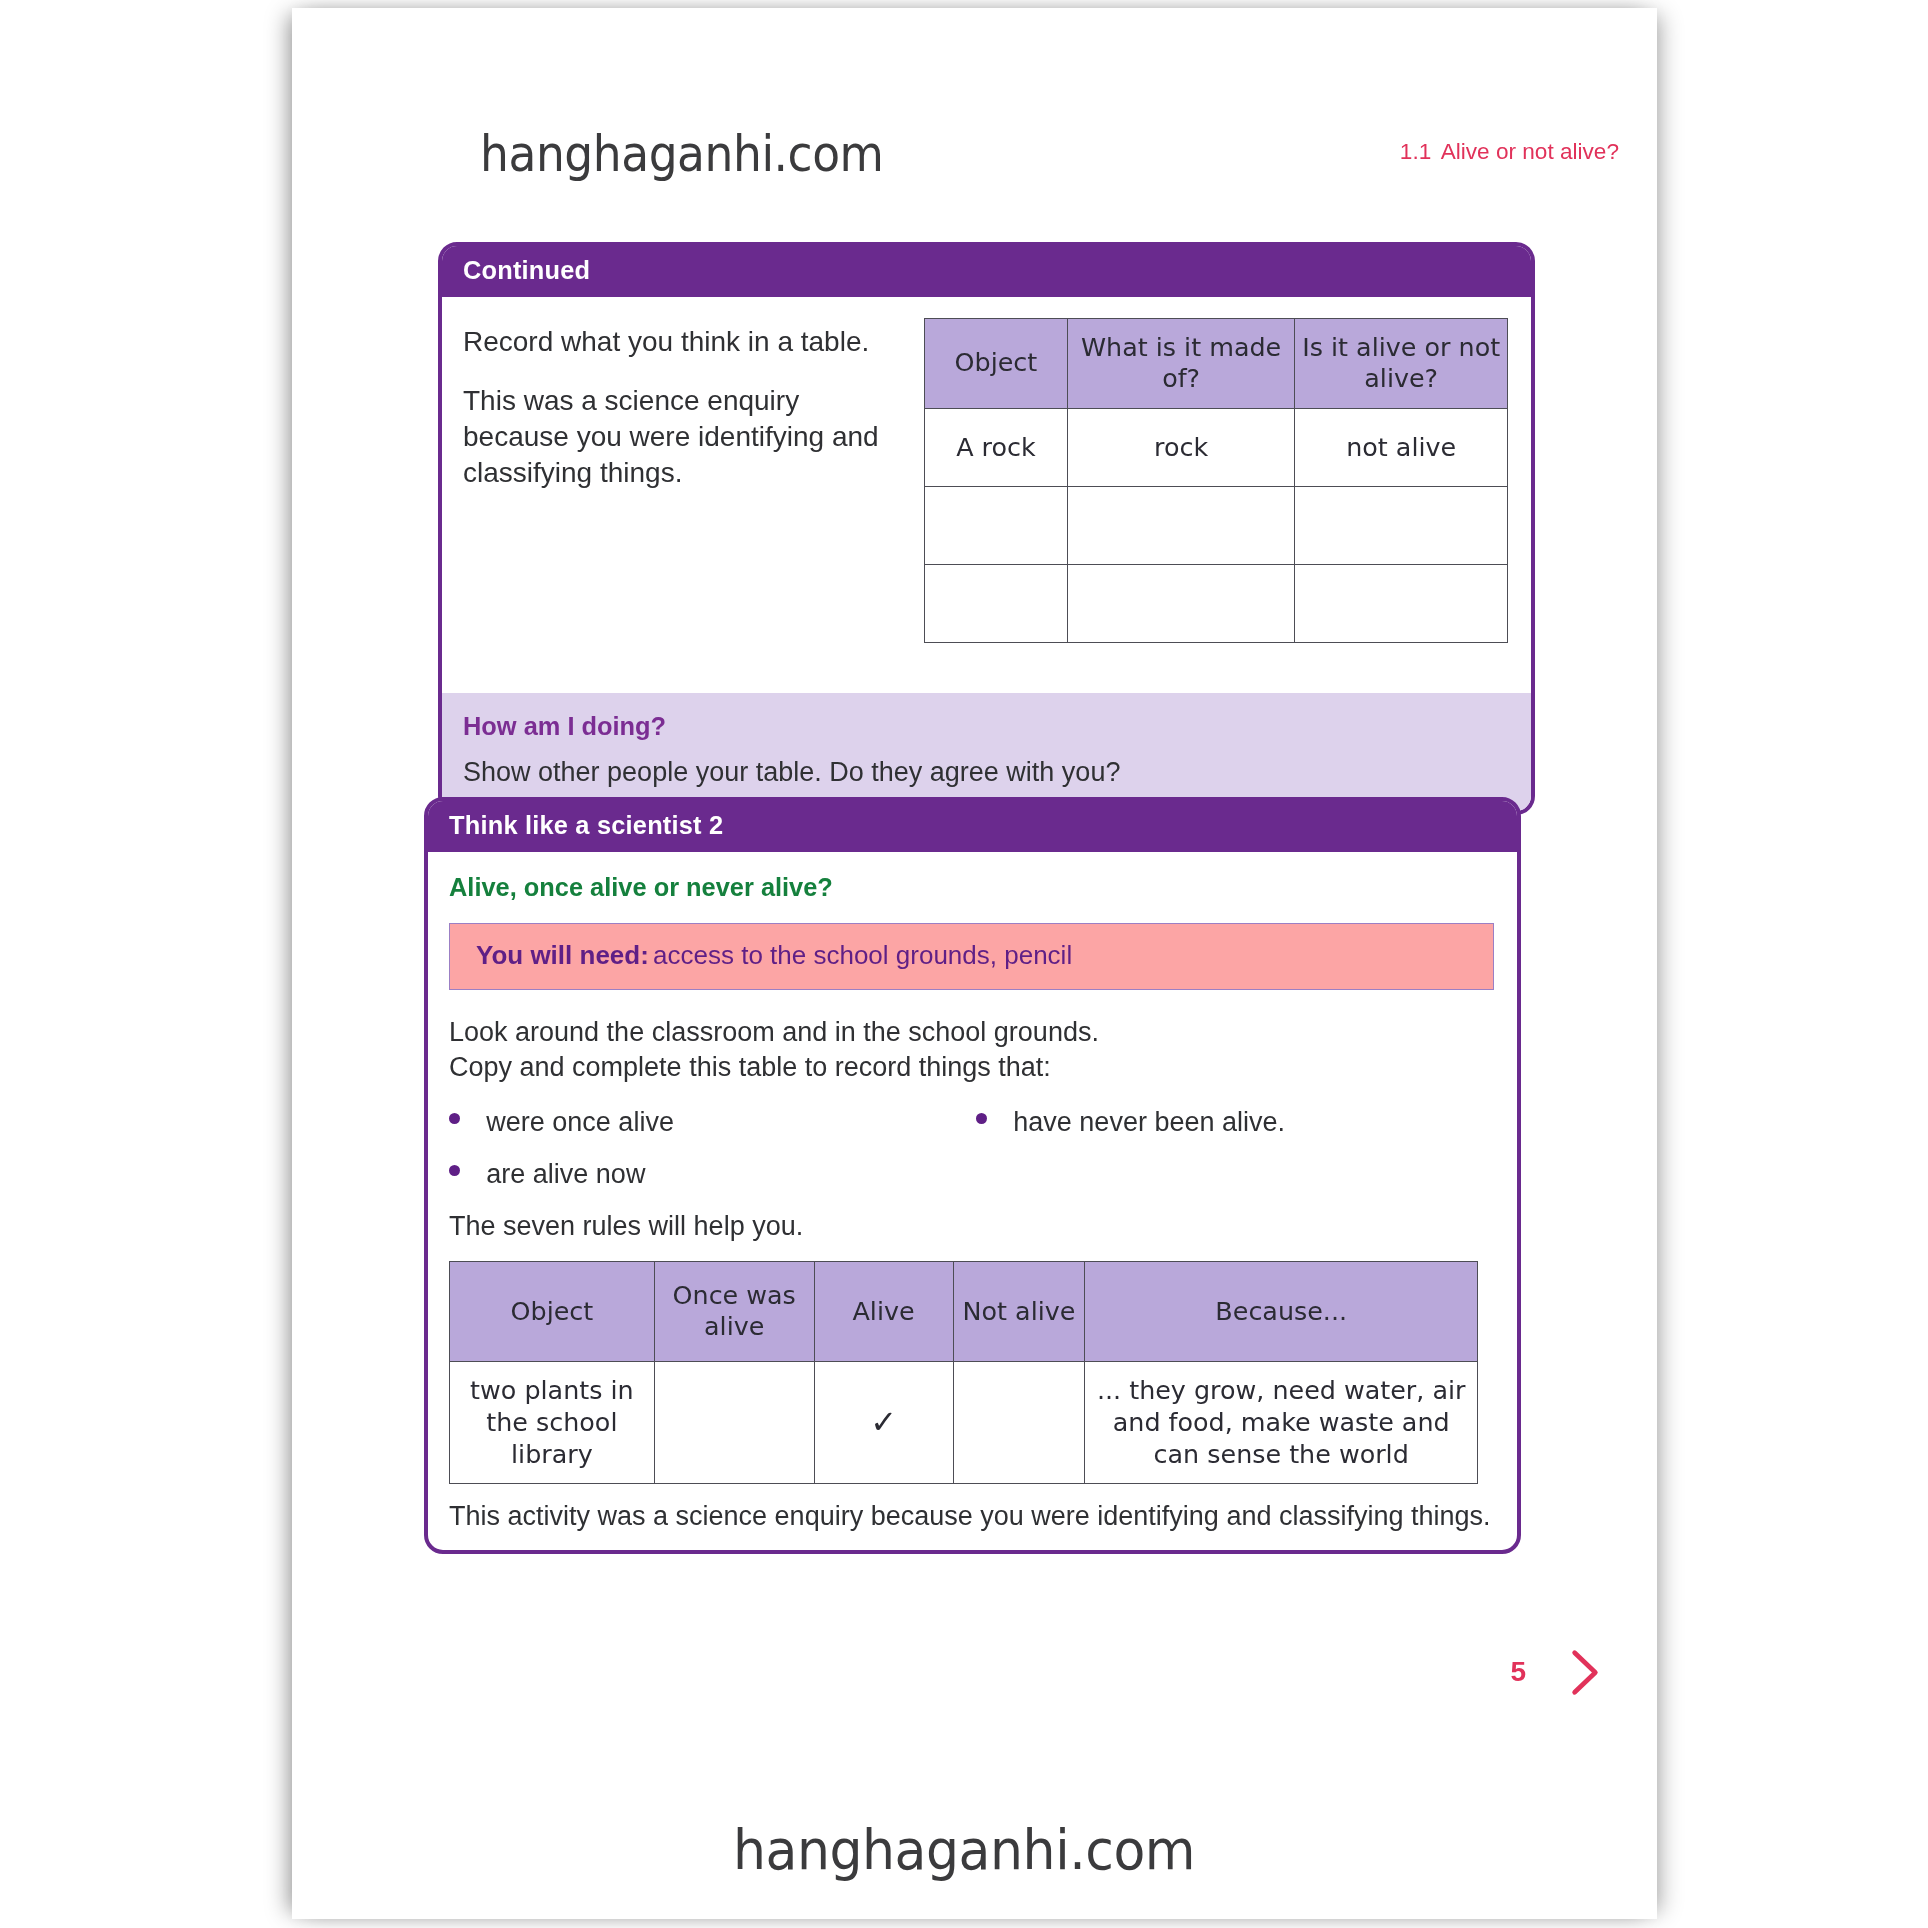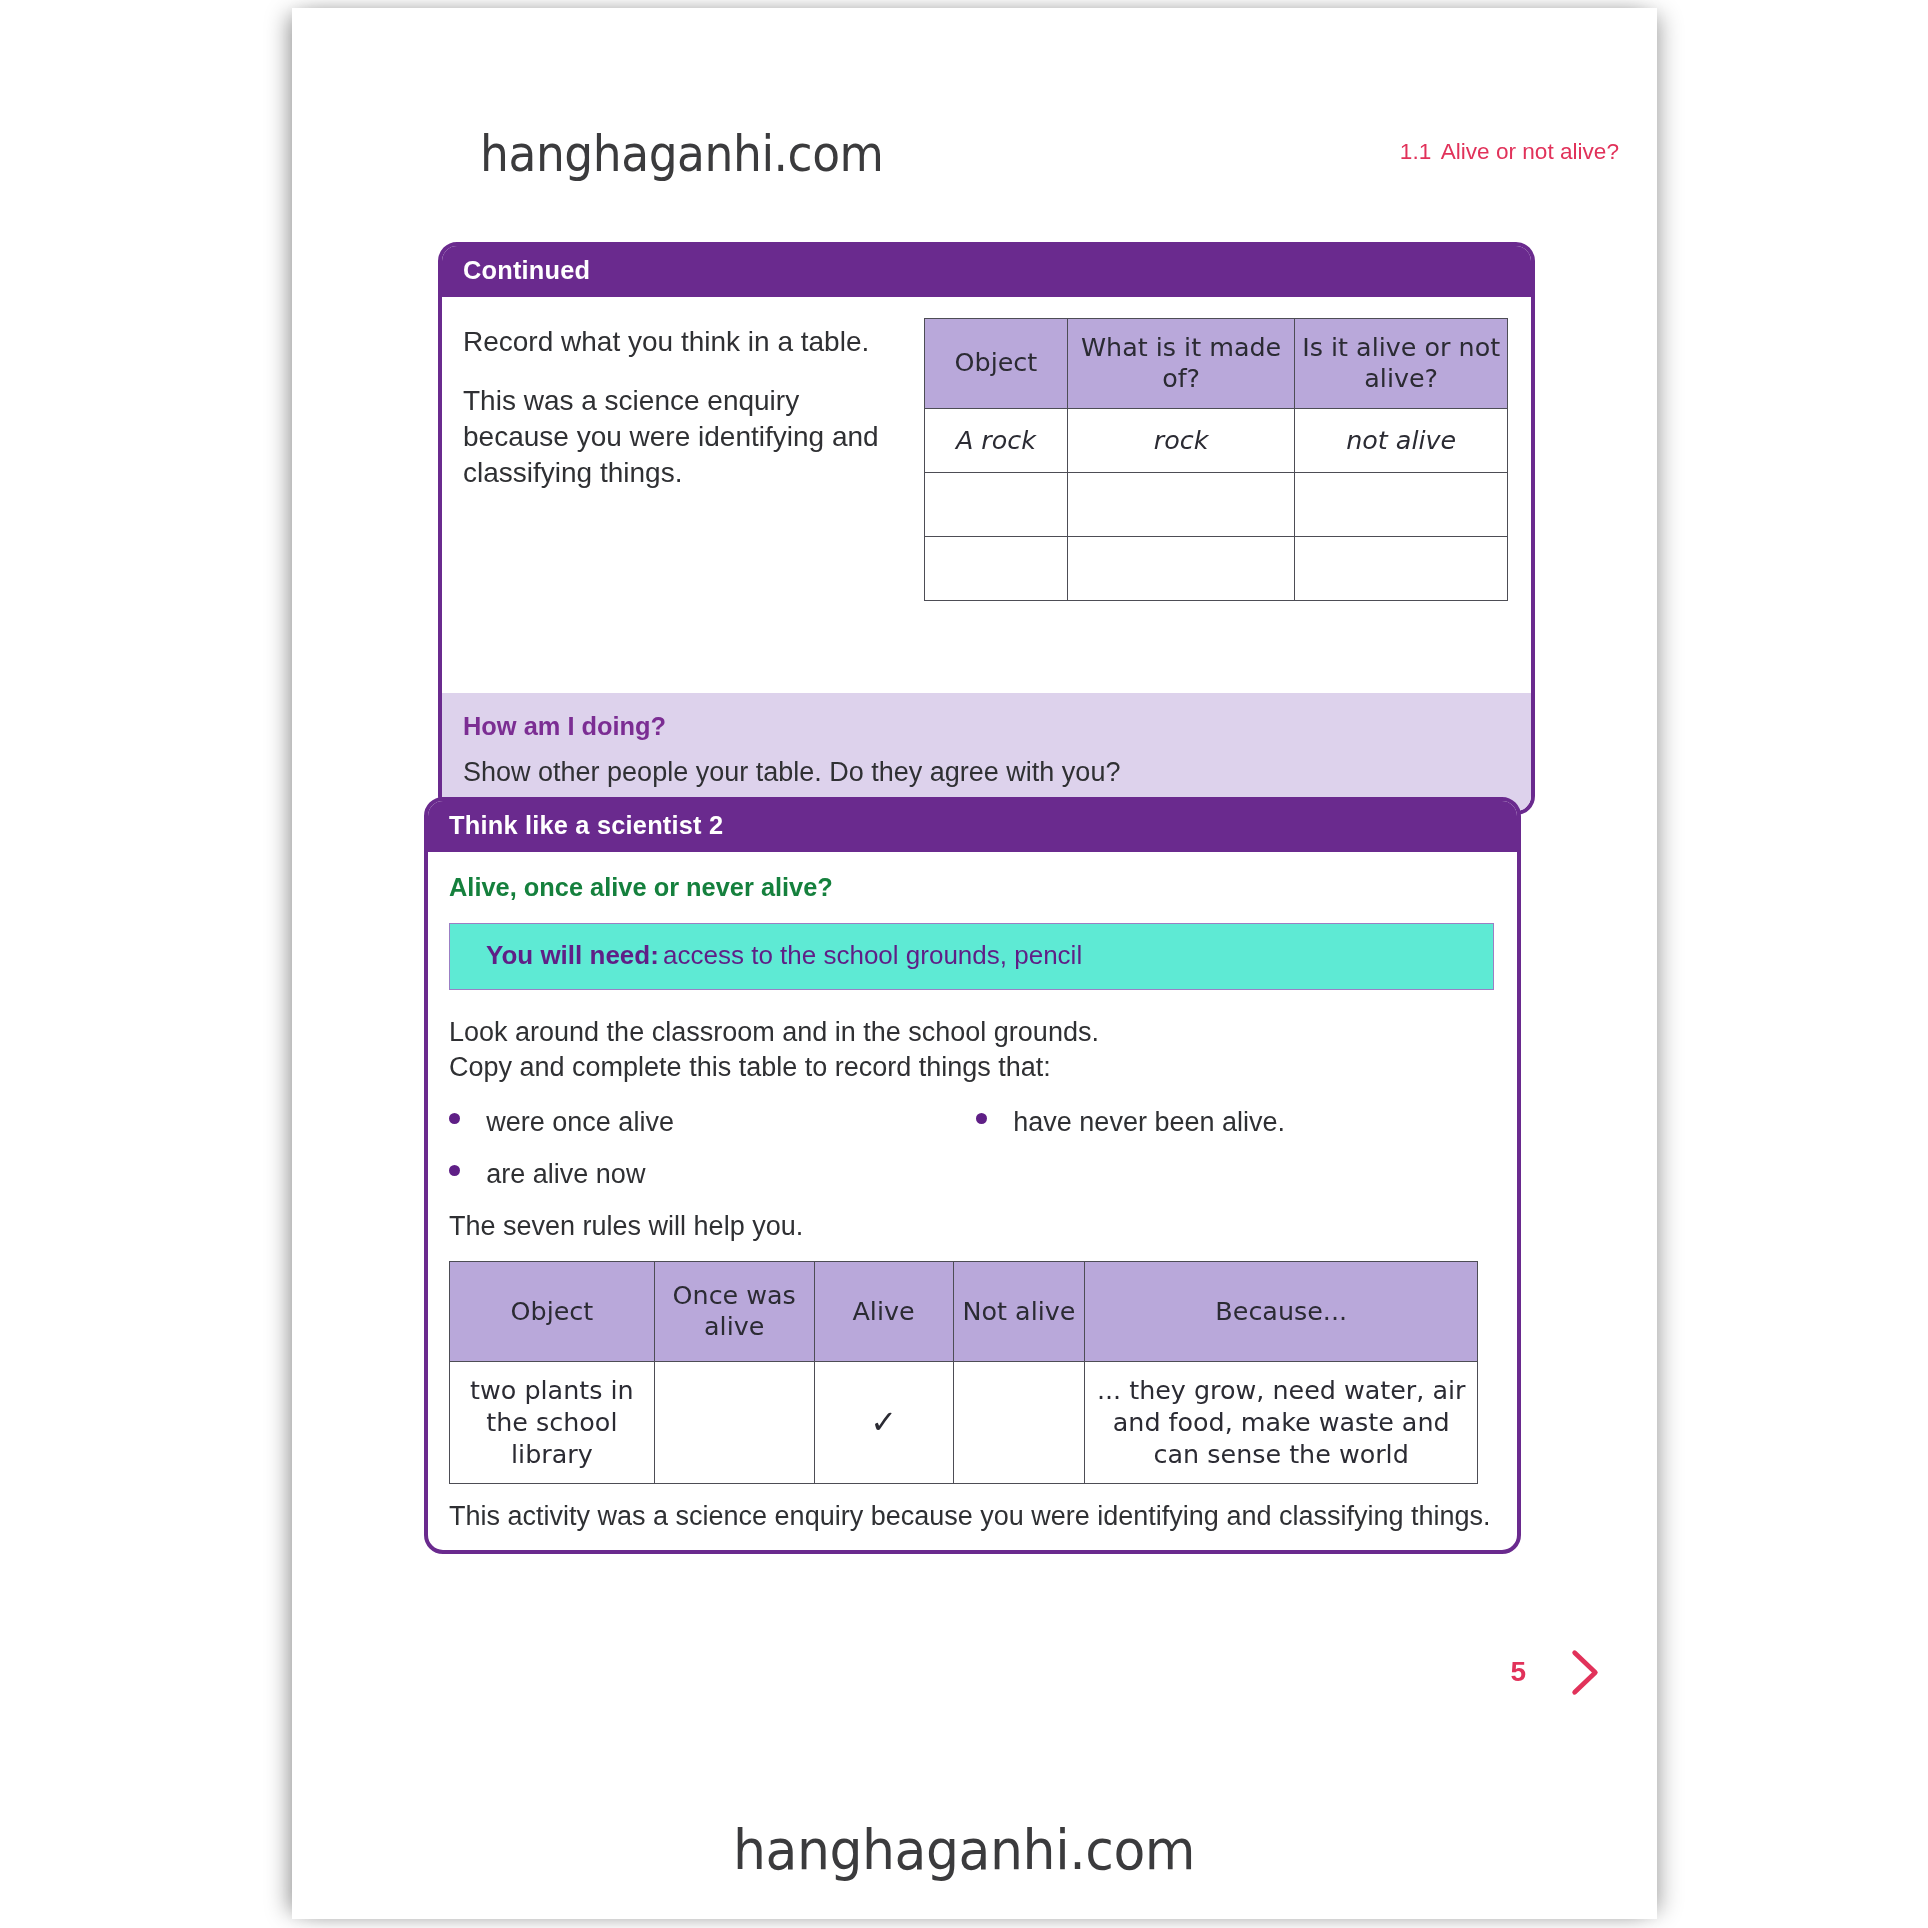--- a/index.html
+++ b/index.html
@@ -129,22 +129,22 @@
     width: 1097px;
   }
   .sub-title {
     color: #15803d;
     font-size: 25.4px;
     font-weight: bold;
     margin-bottom: 21px;
   }
   .need-box {
     border: 1.9px solid #9b7fc4;
-    background: #5eead4;
-    padding: 16px 0 18px 36px;
+    background: #fca5a5;
+    padding: 16px 0 18px 26px;
     margin-bottom: 24.5px;
   }
   .need-box .need-label {
     color: #5f1f86;
     font-weight: bold;
     font-size: 26px;
   }
   .need-box .need-value {
     color: #5f1f86;
     font-size: 26px;
@@ -208,21 +208,21 @@
   .hw-table tbody td {
     background: #ffffff;
     font-size: 25.4px;
     line-height: 1.26;
     padding: 10.4px 7.5px 12.2px;
   }
 
   
   #table-record { width: 584px; }
   #table-record thead td { height: 90px; }
-  #table-record tbody td { height: 64px; font-style: italic; }
+  #table-record tbody td { height: 78px; }
   #table-record .col-object { width: 143px; }
   #table-record .col-made { width: 228px; }
   #table-record .col-alive { width: 213px; }
 
   
   #table-classify { width: 1029px; }
   #table-classify thead td { height: 100px; }
   #table-classify .c-object { width: 205px; }
   #table-classify .c-once   { width: 160px; }
   #table-classify .c-alive  { width: 139px; }

